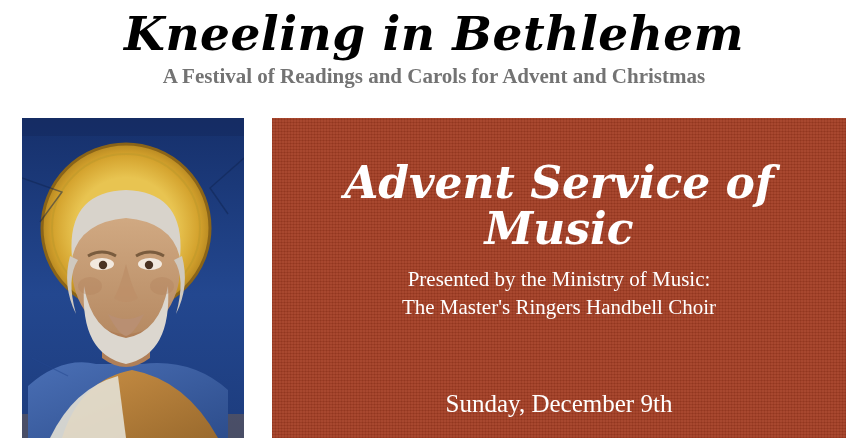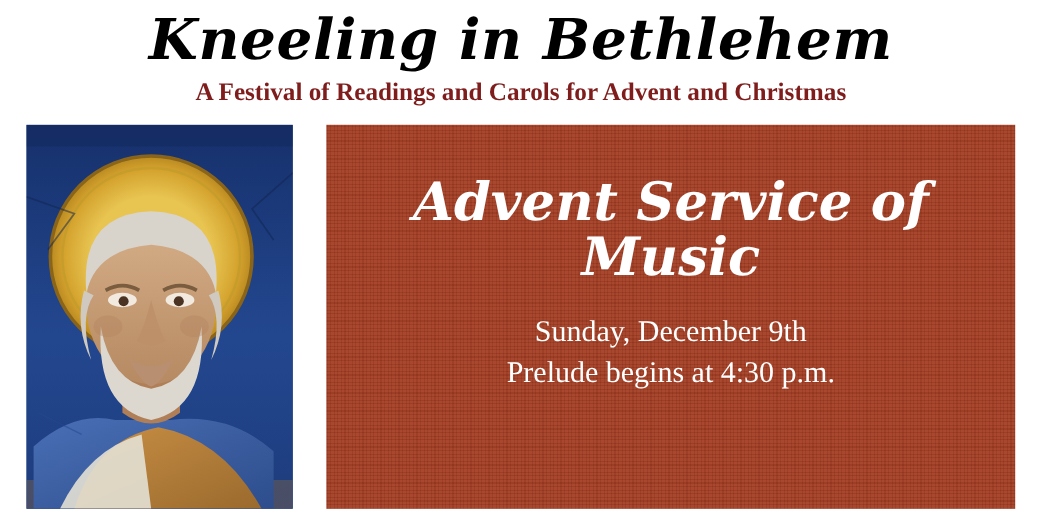--- a/index.html
+++ b/index.html
@@ -40,27 +40,27 @@
     letter-spacing: 0.5px;
     color: #000000;
   }
   .subtitle {
     margin: 0;
     padding-top: 4px;
     font-family: "Liberation Serif", serif;
     font-weight: bold;
     font-size: 21px;
     line-height: 1.1;
-    color: #7f1d1d;
+    color: #737373;
   }
   
   .content {
     position: absolute;
     left: 22px;
-    top: 104px;
+    top: 118px;
     width: 824px;
     height: 320px;
     display: flex;
     flex-direction: row;
     align-items: stretch;
   }
   
   .artwork {
     position: relative;
     width: 222px;
@@ -120,20 +120,21 @@
   .datetime {
     margin: 0;
     padding-top: 22px;
     font-family: "Liberation Serif", serif;
     font-size: 25px;
     line-height: 1.36;
     color: #ffffff;
   }
   .datetime div {
     white-space: nowrap;
+    margin-top: 43px;
   }
 </style>
 </head>
 <body>
 
 <div class="poster">
 
   <div class="header">
     <h1 class="main-title">Kneeling in Bethlehem</h1>
     <p class="subtitle">A Festival of Readings and Carols for Advent and Christmas</p>
@@ -205,21 +206,23 @@
         <ellipse cx="140" cy="168" rx="12" ry="9" fill="#b3815c" opacity="0.35"></ellipse>
 
         <path d="M0 60 L40 74 L18 104" stroke="#0f2350" stroke-width="1.4" fill="none" opacity="0.5"></path>
         <path d="M222 40 L188 70 L206 96" stroke="#0f2350" stroke-width="1.4" fill="none" opacity="0.5"></path>
         <path d="M10 240 L46 258" stroke="#23478f" stroke-width="1.2" fill="none" opacity="0.5"></path>
       </svg>
     </div>
 
     <div class="panel">
       <h2 class="panel-title">Advent Service of Music</h2>
+      <p class="presented">Presented by the Ministry of Music:</p>
       <ul class="ensemble-list">
+        <li>The Master's Ringers Handbell Choir</li>
       </ul>
       <div class="datetime">
         <div>Sunday, December 9th</div>
         <div>Prelude begins at 4:30 p.m.</div>
       </div>
     </div>
 
   </div>
 </div>
 

